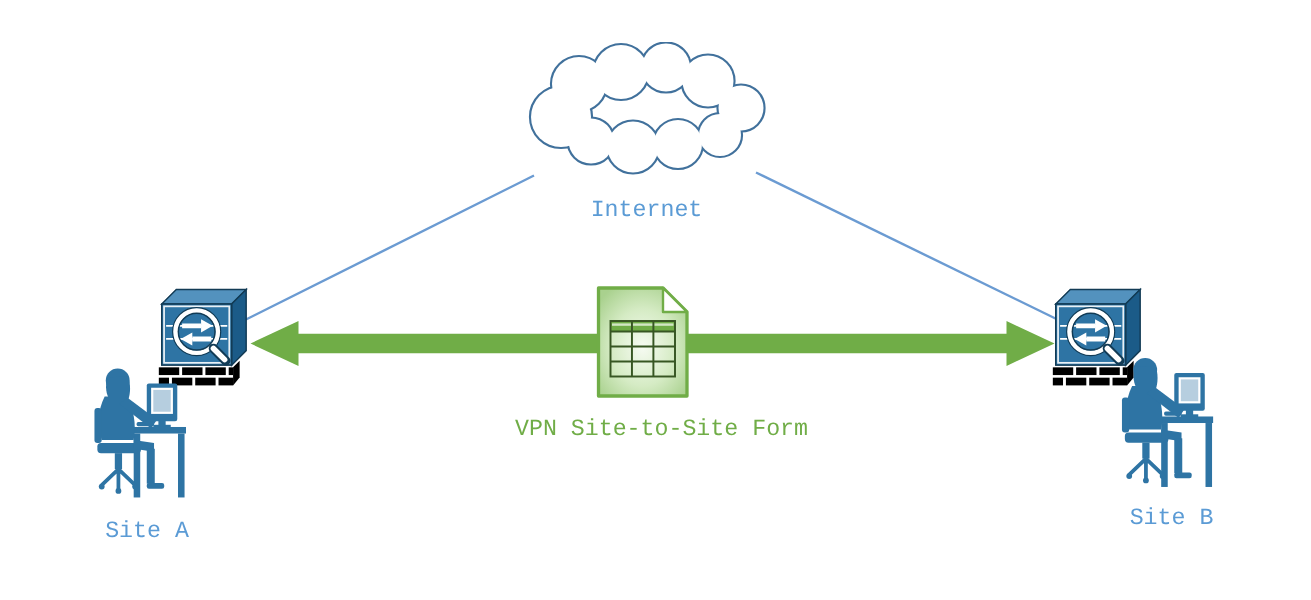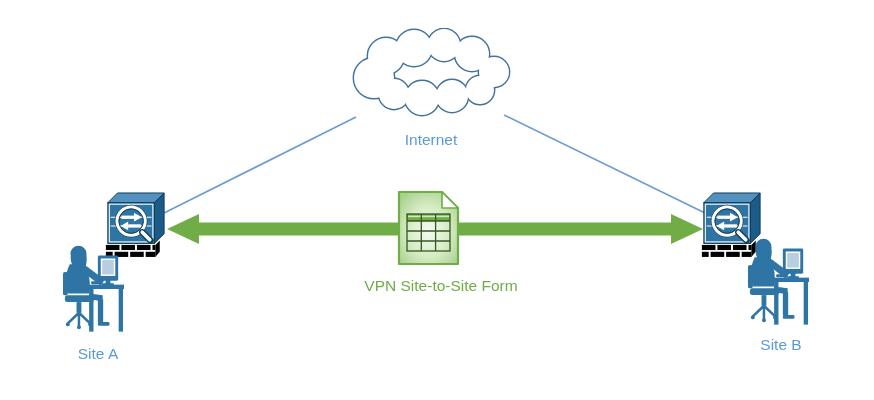--- a/index.html
+++ b/index.html
@@ -1,18 +1,18 @@
 <!DOCTYPE html>
 <html style="--label_blue: #5B9BD5; --connector_blue: #6B9BD2; --cloud_outline: #41719C; --green: #70AD47; --green_dark: #375623; --form_fill_light: #EFF8EA; --form_fill: #A9D18E; --device_blue: #2E74A4; --device_blue_light: #5392BE; --device_blue_dark: #1B5B88; --device_outline: #123B55; --brick_black: #000000;"><head>
 <meta charset="utf-8">
 <style>
   html,body{margin:0;padding:0;background:#fff;}
   .canvas{
     position:relative;width:874px;height:400px;background:#fff;overflow:hidden;
-    font-family:Liberation Sans, sans-serif;
+    font-family:Liberation Mono, monospace;
   }
   .abs{position:absolute;}
   .lbl{position:absolute;text-align:center;font-size:15.5px;line-height:18px;white-space:nowrap;}
   .lbl-blue{color:var(--label_blue,#5B9BD5);}
   .lbl-green{color:var(--green,#70AD47);}
   svg{display:block;}
 </style>
 </head>
 <body>
 

